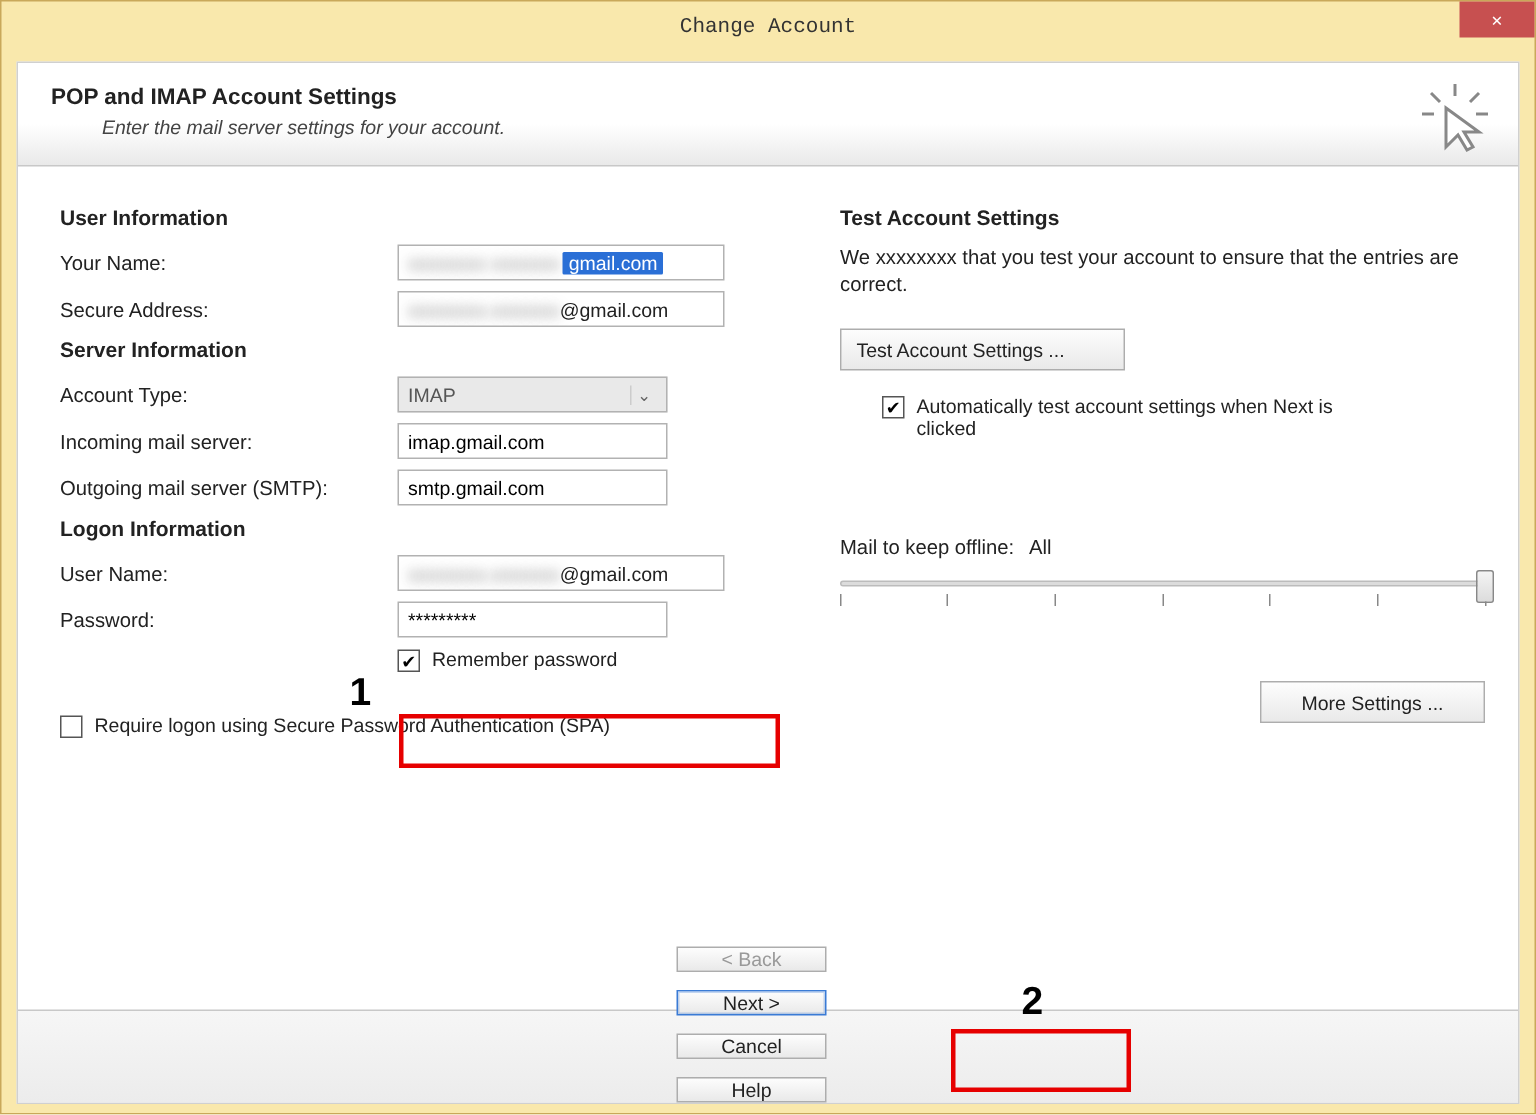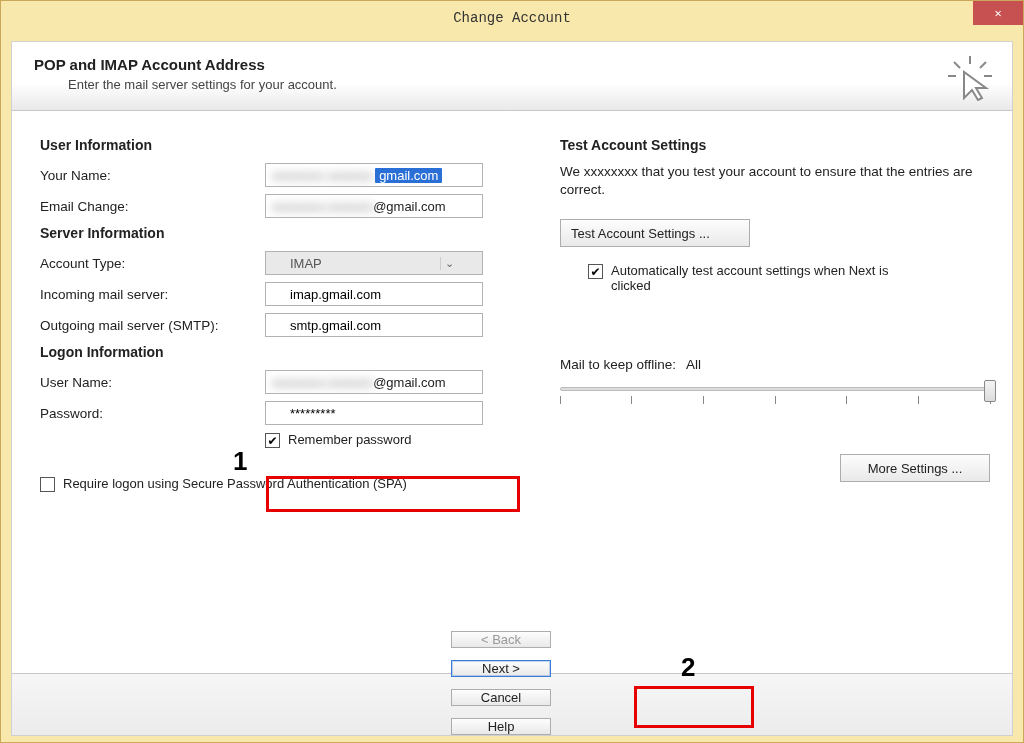--- a/index.html
+++ b/index.html
@@ -61,20 +61,21 @@
   .header h1 {
     margin: 0 0 4px 0;
     font-size: 15px;
     font-weight: bold;
     color: #222;
   }
   .header p {
     margin: 0 0 0 34px;
     font-size: 13px;
     color: #444;
+    font-style: italic;
   }
   .header-icon {
     position: absolute;
     right: 18px;
     top: 12px;
     width: 48px;
     height: 48px;
   }
   .body {
     padding: 20px 28px 20px 28px;
@@ -93,24 +94,24 @@
     display: flex;
     align-items: center;
     margin-bottom: 7px;
   }
   .row label.fld {
     width: 225px;
     font-size: 13.5px;
     color: #222;
   }
   .row input[type=text], .row .selectbox {
-    width: 218px;
+    width: 180px;
     height: 24px;
     border: 1px solid #b2b2b2;
-    padding: 2px 24px;
+    padding: 2px 6px;
     font-size: 13px;
     font-family: inherit;
     background: #fff;
   }
   .row .selectbox {
     display: flex;
     align-items: center;
     justify-content: space-between;
     background: #e9e9e9;
     color: #555;
@@ -238,21 +239,21 @@
   <div class="titlebar">
     <span class="titlebar-title">Change Account</span>
     <div class="close-btn">
       <span>✕</span>
     </div>
   </div>
 
   <div class="client">
 
     <div class="header">
-      <h1>POP and IMAP Account Address</h1>
+      <h1>POP and IMAP Account Settings</h1>
       <p>Enter the mail server settings for your account.</p>
       <svg class="header-icon" viewBox="0 0 48 48">
         <g stroke="#888" stroke-width="2" fill="none">
           <line x1="24" y1="2" x2="24" y2="10"></line>
           <line x1="8" y1="8" x2="14" y2="14"></line>
           <line x1="40" y1="8" x2="34" y2="14"></line>
           <line x1="2" y1="22" x2="10" y2="22"></line>
           <line x1="46" y1="22" x2="38" y2="22"></line>
         </g>
         <path d="M18 18 L18 44 L26 36 L32 46 L36 44 L30 34 L40 34 Z" fill="#fff" stroke="#888" stroke-width="2"></path>
@@ -268,21 +269,21 @@
           <label class="fld">Your Name:</label>
           <div class="row" style="margin:0;">
             <div style="width:218px;height:24px;border:1px solid #b2b2b2;padding:2px 6px;display:flex;align-items:center;overflow:hidden;white-space:nowrap;">
               <span class="blurred" style="flex:0 0 auto;">xxxxxxxx xxxxxxx</span>
               <span class="name-input-sel" style="margin-left:2px;">gmail.com</span>
             </div>
           </div>
         </div>
 
         <div class="row">
-          <label class="fld">Email Change:</label>
+          <label class="fld">Secure Address:</label>
           <div style="width:218px;height:24px;border:1px solid #b2b2b2;padding:2px 6px;display:flex;align-items:center;overflow:hidden;white-space:nowrap;">
             <span class="blurred">xxxxxxxx.xxxxxxx</span>
             <span>@gmail.com</span>
           </div>
         </div>
 
         <div class="section-title">Server Information</div>
 
         <div class="row">
           <label class="fld">Account Type:</label>

